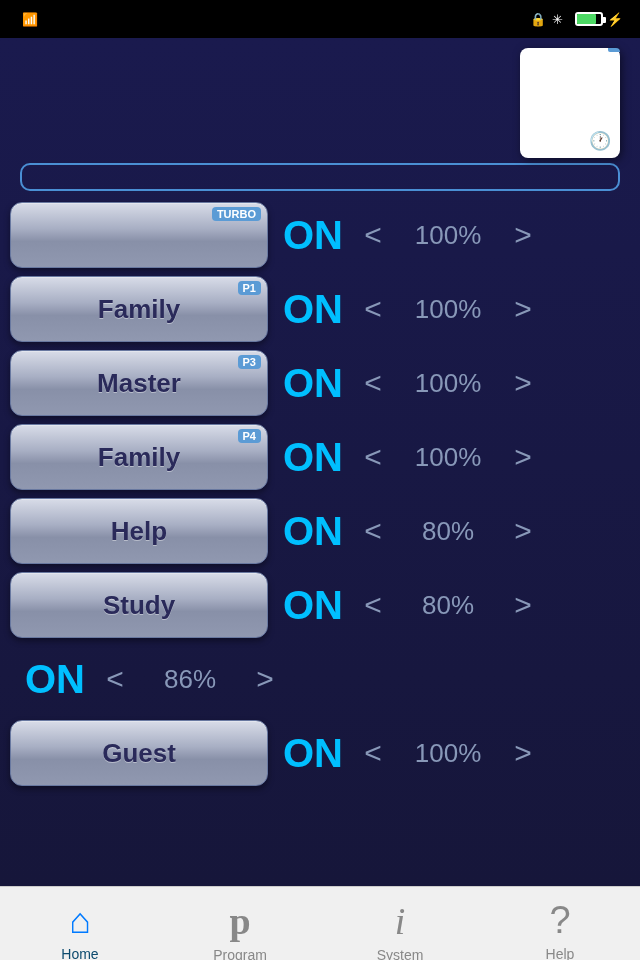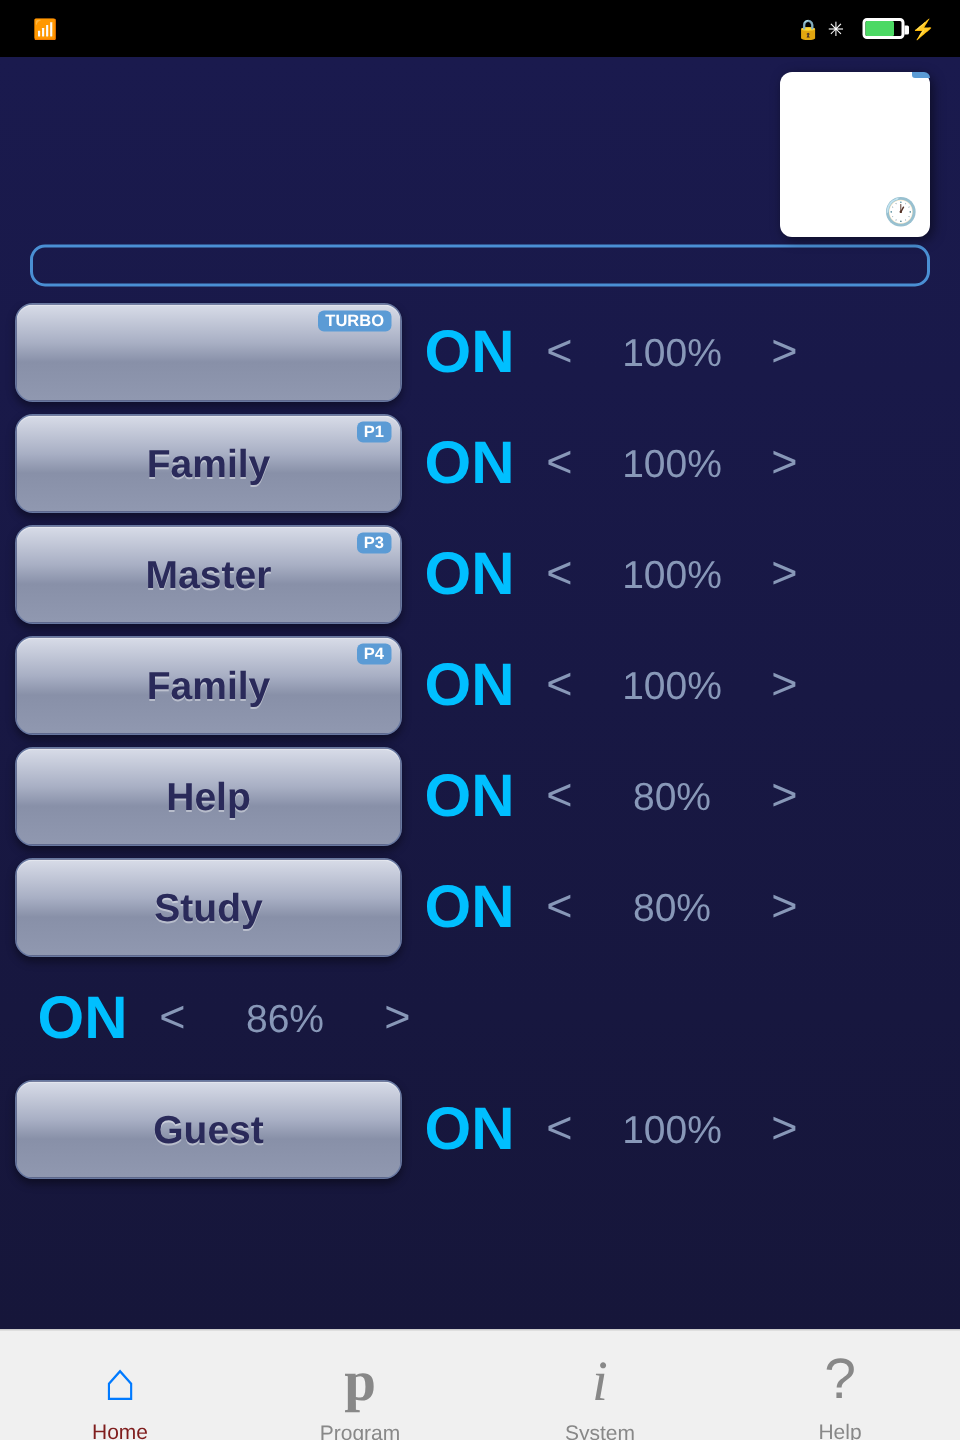--- a/index.html
+++ b/index.html
@@ -209,21 +209,21 @@
       gap: 4px;
     }
     .tab-icon {
       font-size: 36px;
     }
     .tab-label {
       font-size: 14px;
       color: #888;
     }
     .tab-item.active .tab-label {
-      color: #7f1d1d;
+      color: #0c4a6e;
     }
     .tab-item.active .tab-icon {
       color: #007aff;
     }
 
     
     .house-icon {
       color: #007aff;
     }
   </style>

